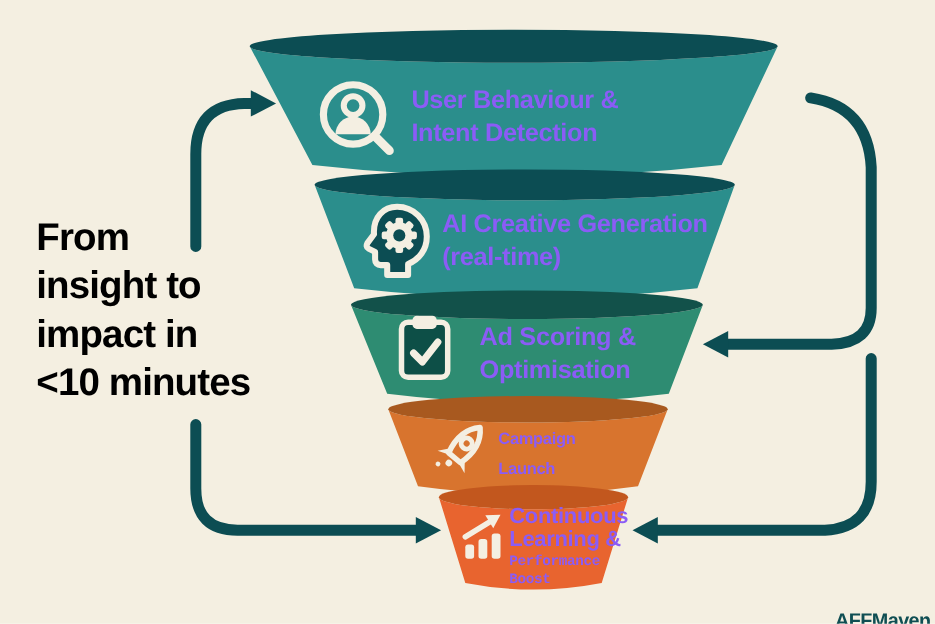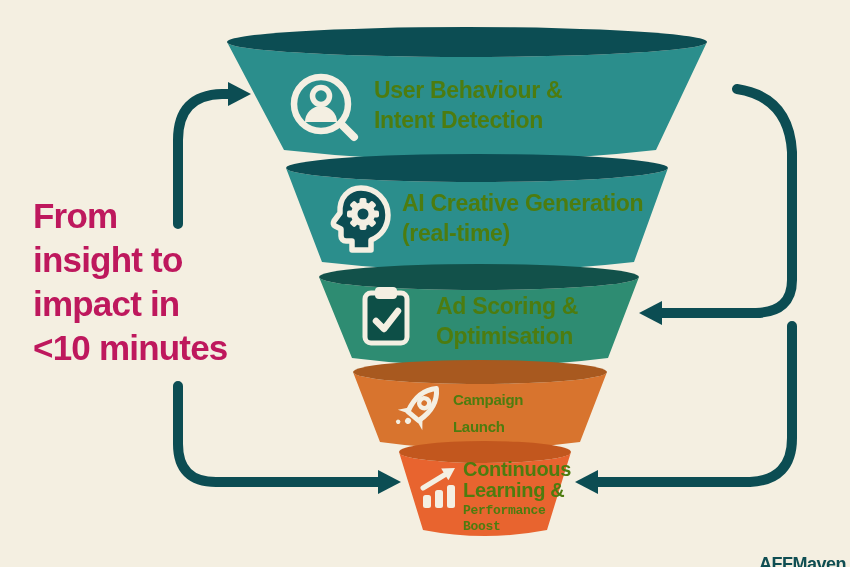--- a/index.html
+++ b/index.html
@@ -5,31 +5,31 @@
   html,body { margin:0; padding:0; }
   body { font-family:"Liberation Sans", sans-serif; }
   .canvas {
     position:relative; width:850px; height:567px;
     background:#F4EFE1; overflow:hidden;
   }
   svg.scene { position:absolute; left:0; top:0; }
   .ic-s { stroke:#F4EFE2; fill:none; }
   .ic-f { fill:#F4EFE2; }
   .stage-label {
-    position:absolute; color:#4d7c0f; font-weight:700;
+    position:absolute; color:#8b5cf6; font-weight:700;
     white-space:nowrap; letter-spacing:-0.3px;
   }
   .stage-label div { white-space:nowrap; }
   .lbl-big  { font-size:23px; line-height:30px; }
   .lbl-mid  { font-size:15px; line-height:27px; }
   .lbl-sm   { font-size:20px; line-height:21px; }
   .lbl-xs   { font-size:13px; line-height:16px; font-weight:700;font-family:Liberation Mono, monospace; }
   .headline {
     position:absolute; left:33px; top:194px;
-    color:#be185d; font-weight:700; font-size:35px; line-height:44px;
+    color:#000000; font-weight:700; font-size:35px; line-height:44px;
     letter-spacing:-0.8px; white-space:nowrap;
   }
   .brand {
     position:absolute; right:4px; top:516px;
     color:#0F4E53; font-weight:700; font-size:18px; letter-spacing:-0.5px;
     white-space:nowrap;
     margin-top:38px;
   }
 </style>
 </head>

